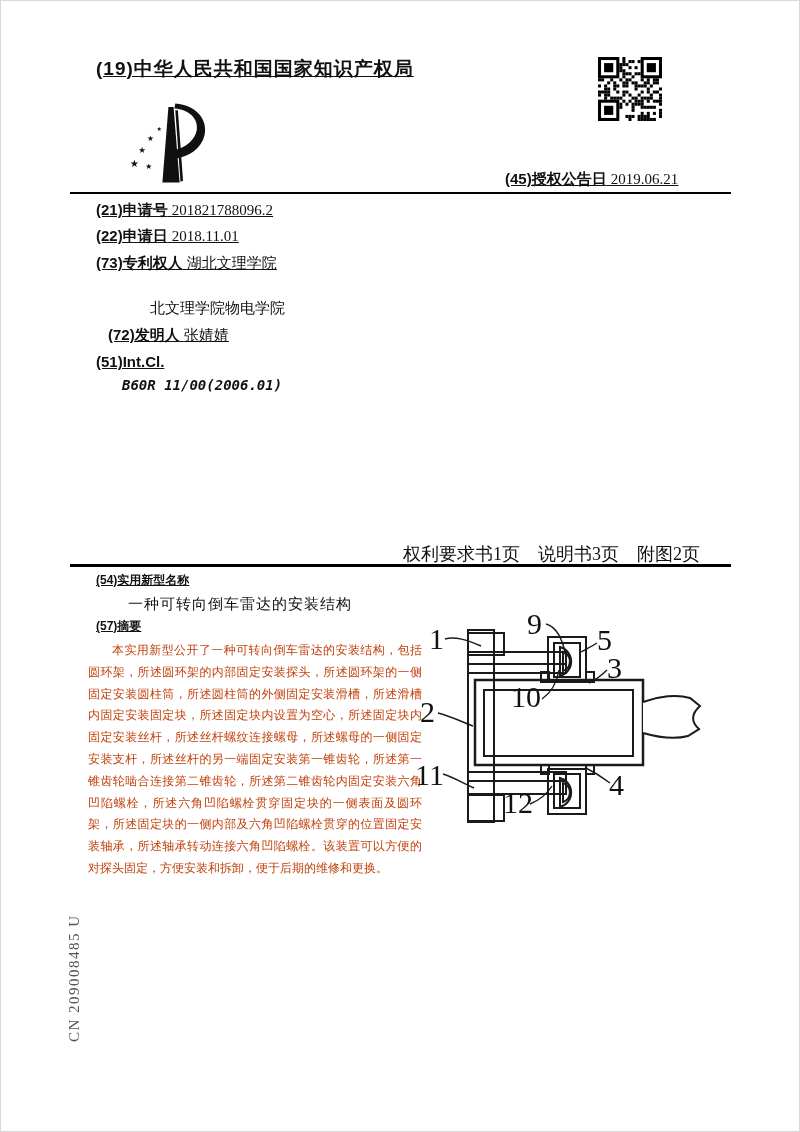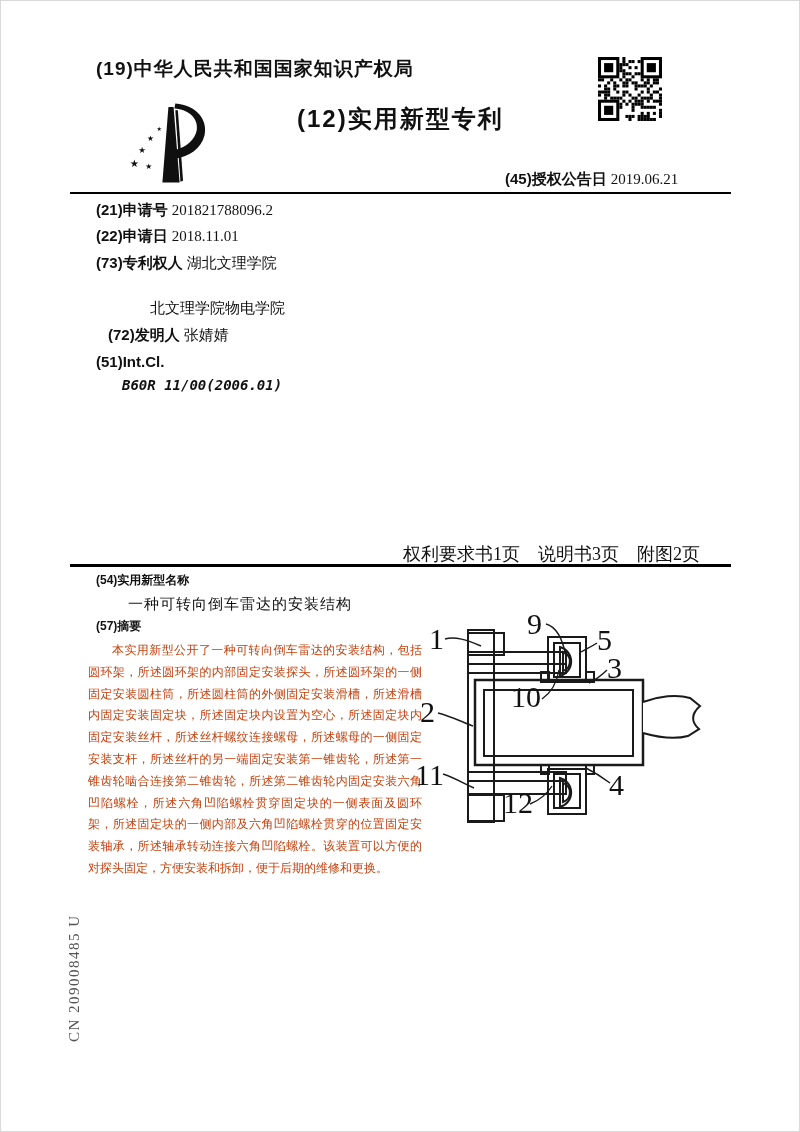--- a/index.html
+++ b/index.html
@@ -1,20 +1,20 @@
 <!DOCTYPE html>
 <html><head>
 <meta charset="utf-8">
 <style>
   html,body{margin:0;padding:0;background:#fff;}
   .page{position:relative;width:800px;height:1132px;background:#fff;overflow:hidden;
         font-family:"Liberation Serif","DejaVu Serif",serif;color:#111;
         box-shadow:inset 0 0 0 1px #d9d9d9;}
   .abs{position:absolute;}
-  .hei{font-family:"Liberation Sans","DejaVu Sans",sans-serif;font-weight:bold;}
+  .hei{font-family:"Liberation Sans","DejaVu Sans",sans-serif;font-weight:bold;text-decoration:underline;}
   .song{font-family:"Liberation Serif","DejaVu Serif",serif;}
   .office-line{left:96px;top:56px;font-size:19px;letter-spacing:1px;}
   .doc-type{left:297px;top:103px;font-size:24px;letter-spacing:2px;}
   .pub-line{left:505px;font-size:15px;white-space:nowrap;}
   .pub-line .val{font-weight:normal;font-family:"Liberation Serif",serif;}
   .rule{left:70px;width:661px;background:#000;}
   .rule1{top:192px;height:2px;}
   .rule2{top:564px;height:3px;}
   .bib{font-size:15px;white-space:nowrap;}
   .bib .val{font-weight:normal;font-family:"Liberation Serif",serif;}
@@ -47,21 +47,20 @@
     </g>
     <g font-size="12" fill="#101010" font-family="'DejaVu Sans',sans-serif">
       <text x="2" y="82">★</text>
       <text x="12" y="66" font-size="10">★</text>
       <text x="22" y="52" font-size="9">★</text>
       <text x="20" y="84" font-size="9">★</text>
       <text x="33" y="40" font-size="7">★</text>
     </g>
   </svg>
 
-  <div class="abs hei doc-type">(12)实用新型专利</div>
 
   <svg id="qr-svg" class="abs qr" width="64" height="64" viewBox="0 0 63 63">
       <g fill="#000">
         <rect x="24" y="0" width="3" height="3"></rect>
         <rect x="24" y="3" width="3" height="3"></rect>
         <rect x="30" y="3" width="3" height="3"></rect>
         <rect x="33" y="3" width="3" height="3"></rect>
         <rect x="39" y="3" width="3" height="3"></rect>
         <rect x="21" y="6" width="3" height="3"></rect>
         <rect x="24" y="6" width="3" height="3"></rect>

